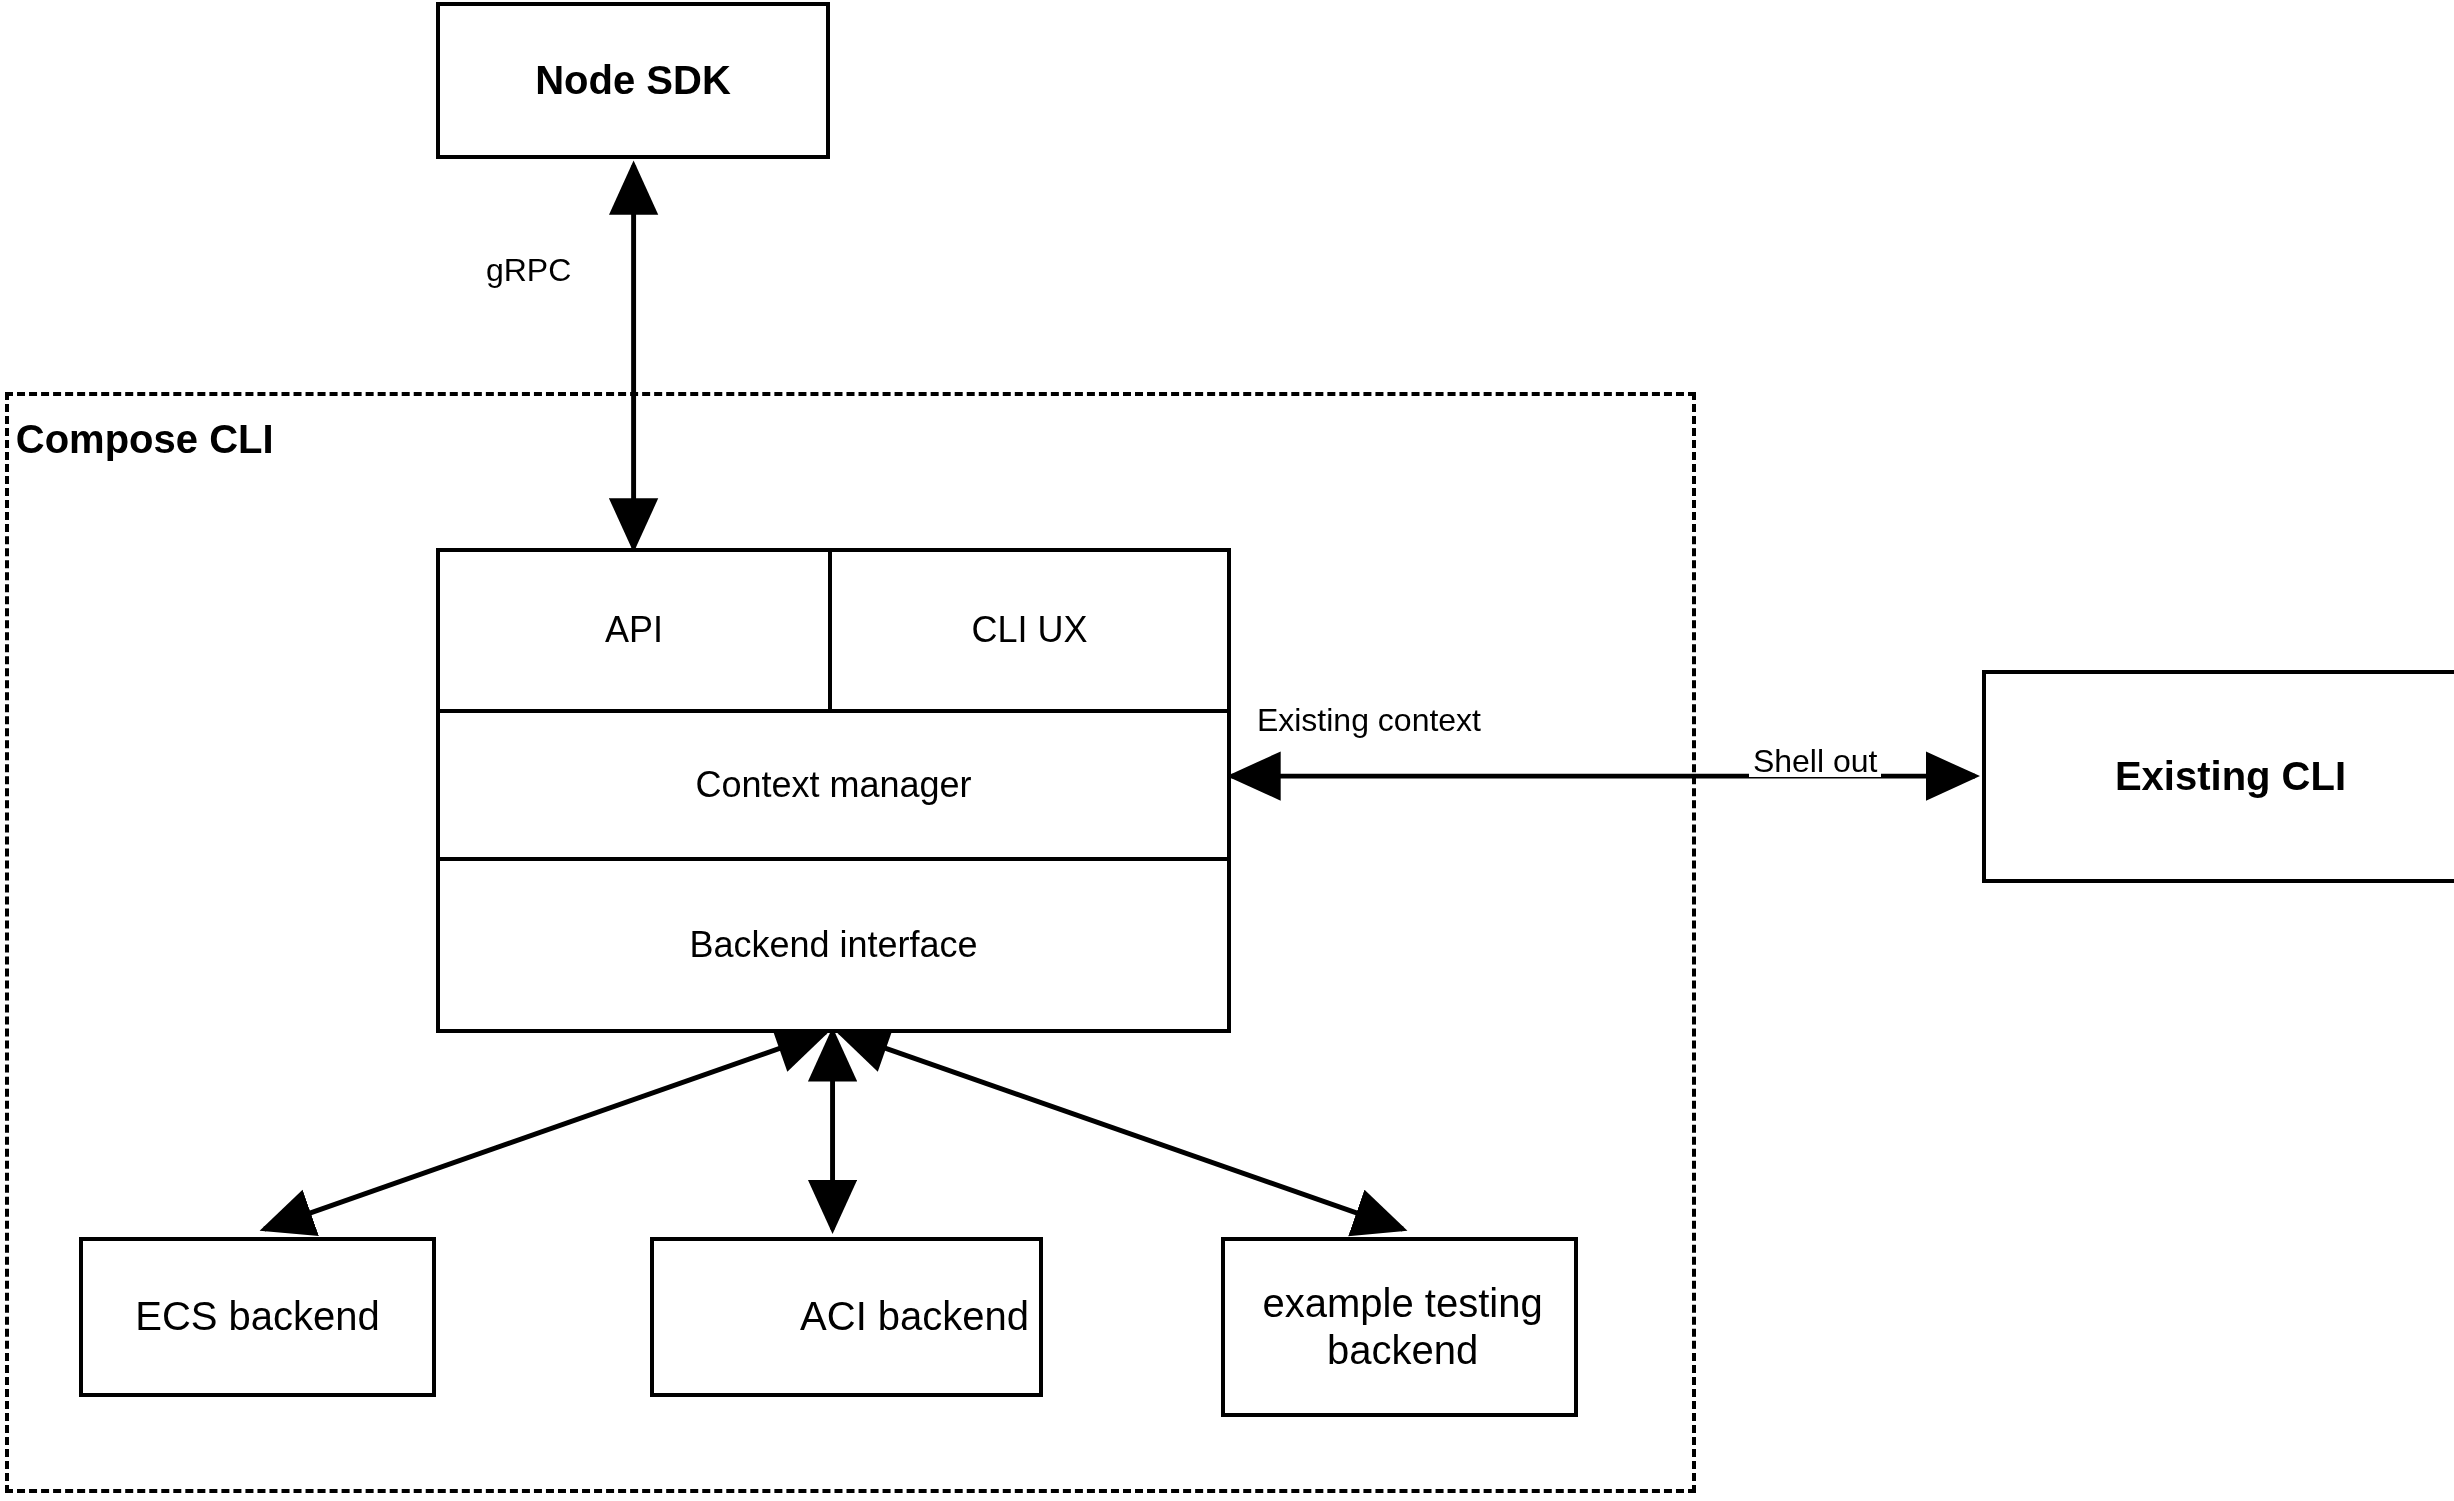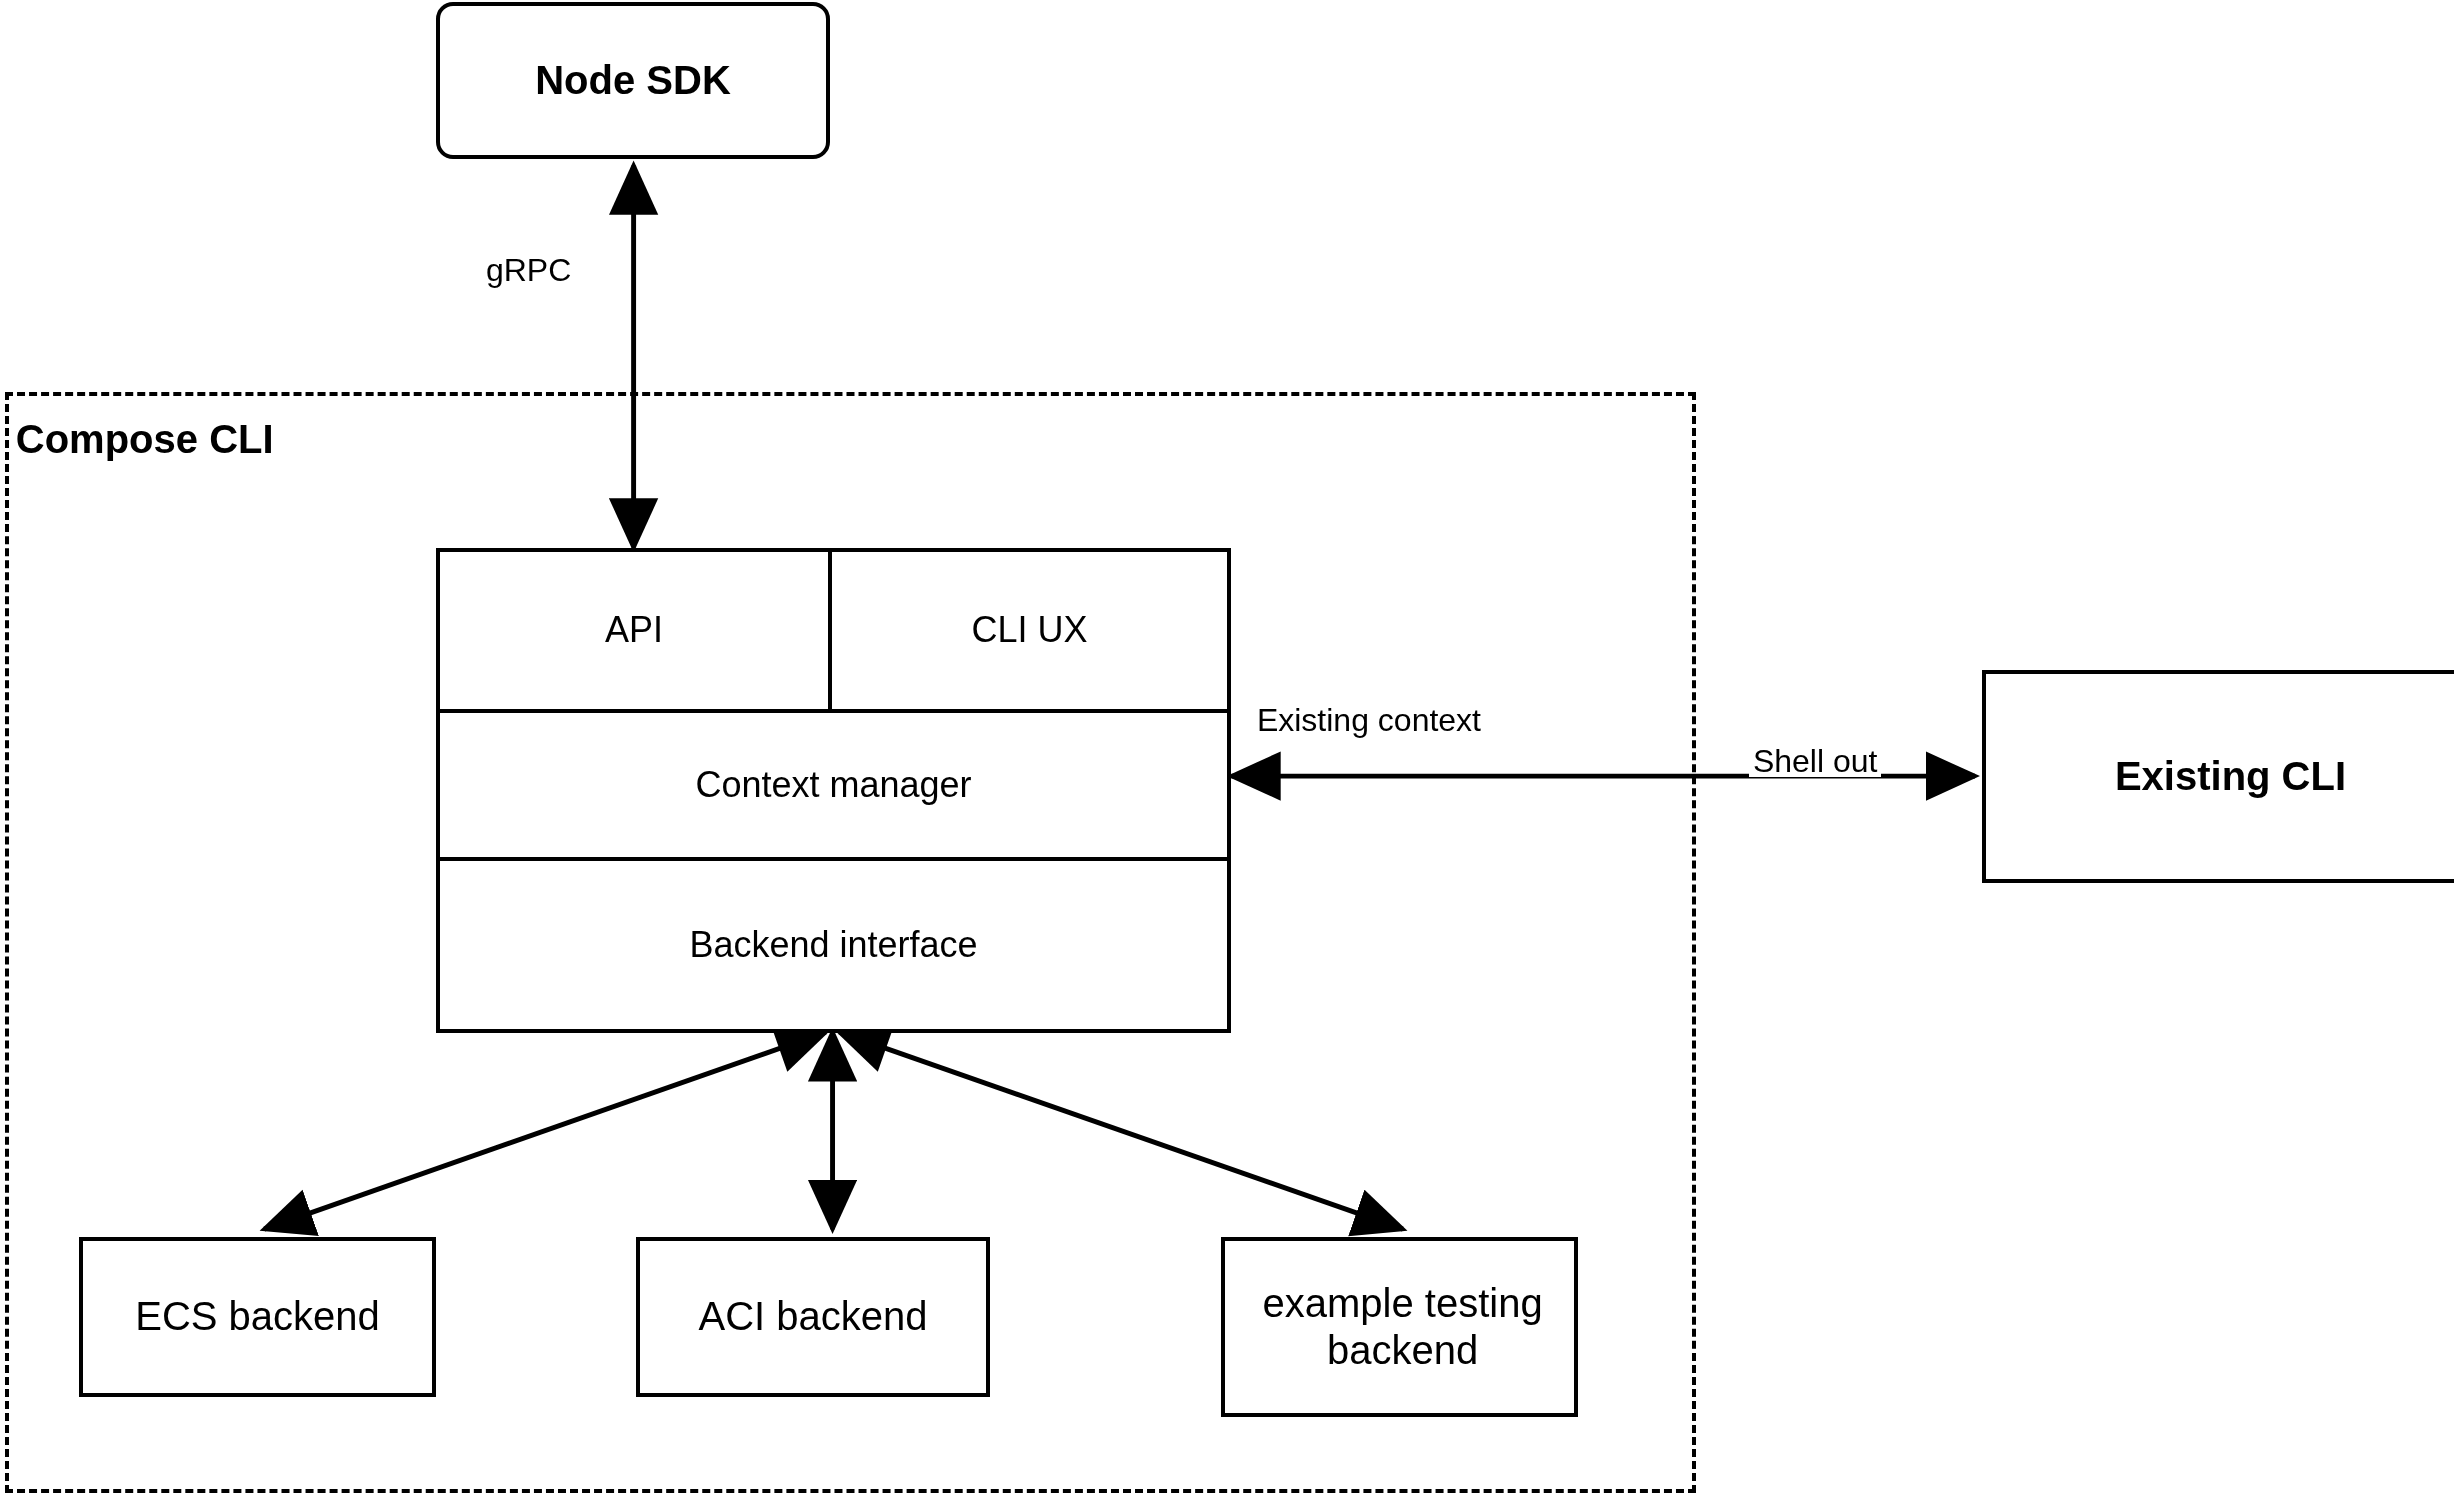--- a/index.html
+++ b/index.html
@@ -106,21 +106,21 @@
 
     <line x1="1250" y1="788" x2="2005" y2="788" stroke="#000000" stroke-width="5" marker-end="url(#ah)" marker-start="url(#ah-start)"></line>
 
     <line x1="838" y1="1048" x2="268" y2="1248" stroke="#000000" stroke-width="5" marker-end="url(#ah)" marker-start="url(#ah-start)"></line>
 
     <line x1="845" y1="1048" x2="845" y2="1248" stroke="#000000" stroke-width="5" marker-end="url(#ah)" marker-start="url(#ah-start)"></line>
 
     <line x1="852" y1="1048" x2="1424" y2="1248" stroke="#000000" stroke-width="5" marker-end="url(#ah)" marker-start="url(#ah-start)"></line>
   </svg>
 
-  <div class="node bold" style="left:436px; top:2px; width:394px; height:157px;border-radius:17px;">
+  <div class="node bold" style="left:436px; top:2px; width:394px; height:157px;">
     <span>Node SDK</span>
   </div>
 
   <div class="edge-label" style="left:482px; top:254px;">gRPC</div>
 
   <div class="group-box" style="left:4.9px; top:392px; width:1691px; height:1101px;"></div>
   <div class="group-label" style="left:15.8px; top:419px;">Compose CLI</div>
 
   <div class="stack" style="left:436px; top:548px; width:795px; height:485px;">
     <div class="stack-row" style="height:157px;">
@@ -148,21 +148,21 @@
   <div class="edge-label" style="left:1749px; top:704px;margin-top:41px;">Shell out</div>
 
   <div class="node bold" style="left:1982px; top:670px; width:497px; height:213px;">
     <span>Existing CLI</span>
   </div>
 
   <div class="node" style="left:79px; top:1237px; width:357px; height:160px;">
     <span>ECS backend</span>
   </div>
 
-  <div class="node" style="left:636px; top:1237px; width:354px; height:160px;">
+  <div class="node" style="left:650px; top:1237px; width:393px; height:160px;justify-content:flex-end;">
     <span>ACI backend</span>
   </div>
 
   <div class="node" style="left:1221px; top:1237px; width:357px; height:180px;padding-left:16px;">
     <span>example testing backend</span>
   </div>
 
 </div>
 
 

